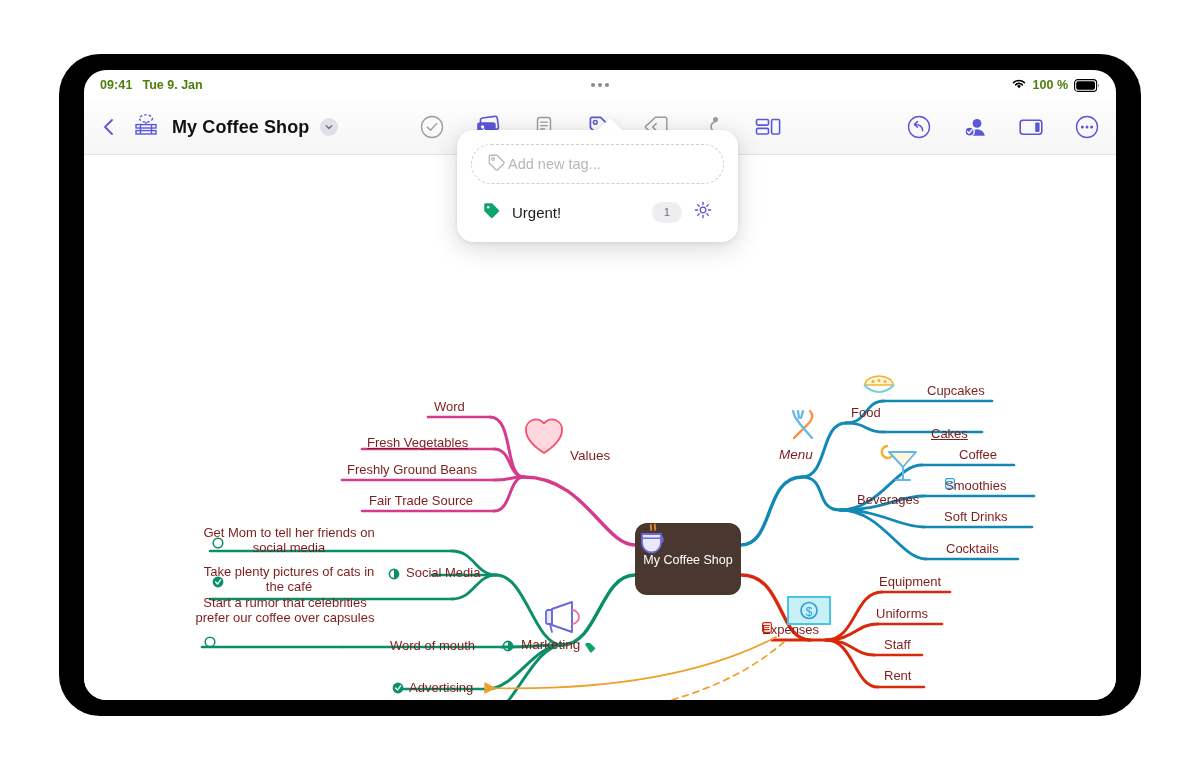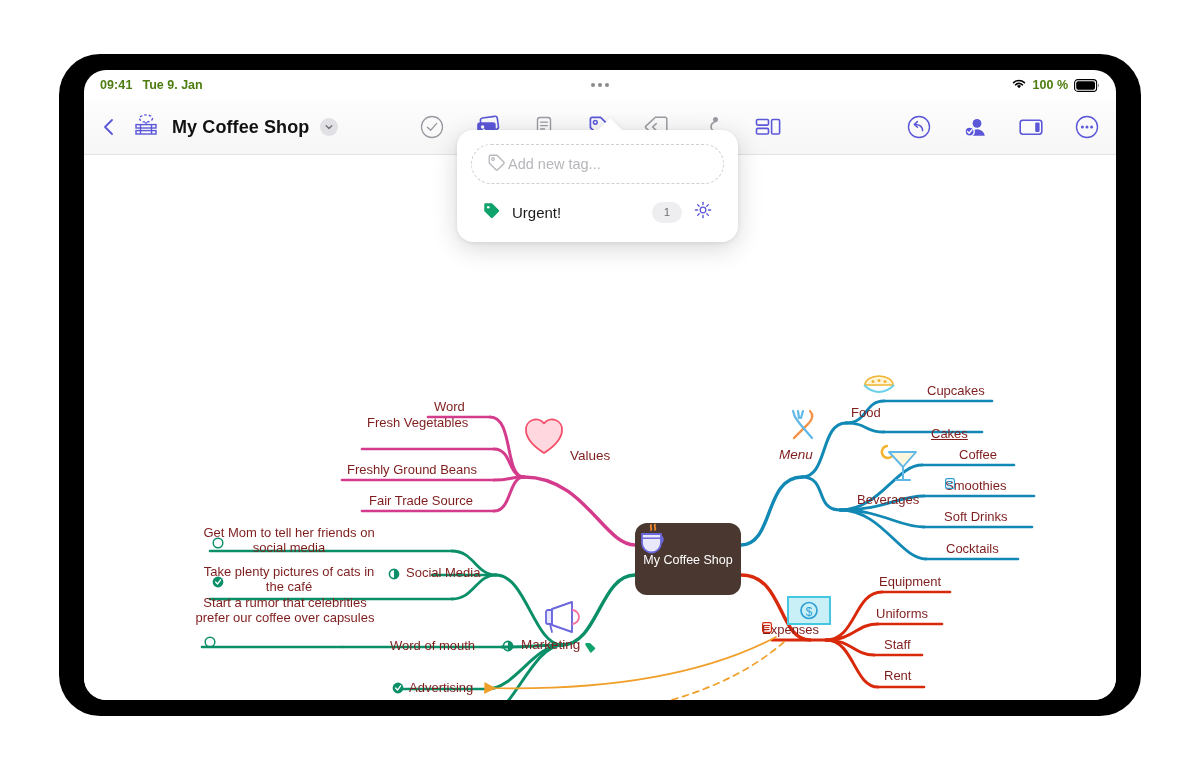--- a/index.html
+++ b/index.html
@@ -441,21 +441,21 @@
             <path d="M7 11 h19 v9 a9.5 9.5 0 0 1 -19 0 Z" fill="#e9e9fb" stroke="#6b67dd" stroke-width="1.8" stroke-linejoin="round"></path>
             <line x1="7.6" y1="15.2" x2="25.4" y2="15.2" stroke="#6b67dd" stroke-width="1.5"></line>
             <path d="M26 13 a4.2 4.2 0 0 1 0 7" fill="none" stroke="#6b67dd" stroke-width="1.8"></path>
           </svg>
         </span>
         <span class="central-text">My Coffee Shop</span>
       </div>
 
       <div class="nlabel" style="left:486px; top:253px; font-size:13.5px;margin-top:40px;">Values</div>
       <div class="nlabel" style="left:350px; top:244px;">Word</div>
-      <div class="nlabel" style="left:283px; top:260px;">Fresh Vegetables</div>
+      <div class="nlabel" style="left:283px; top:280px;text-decoration:underline;">Fresh Vegetables</div>
       <div class="nlabel" style="left:263px; top:307px;">Freshly Ground Beans</div>
       <div class="nlabel" style="left:285px; top:338px;">Fair Trade Source</div>
 
       <div class="nlabel" style="left:695px; top:292px; font-size:13.5px;font-style:italic;">Menu</div>
       <div class="nlabel" style="left:767px; top:250px;">Food</div>
       <div class="nlabel" style="left:843px; top:228px;">Cupcakes</div>
       <div class="nlabel" style="left:847px; top:271px;text-decoration:underline;">Cakes</div>
       <div class="nlabel" style="left:773px; top:337px;">Beverages</div>
       <div class="nlabel" style="left:875px; top:292px;">Coffee</div>
       <div class="nlabel" style="left:861px; top:323px;">

